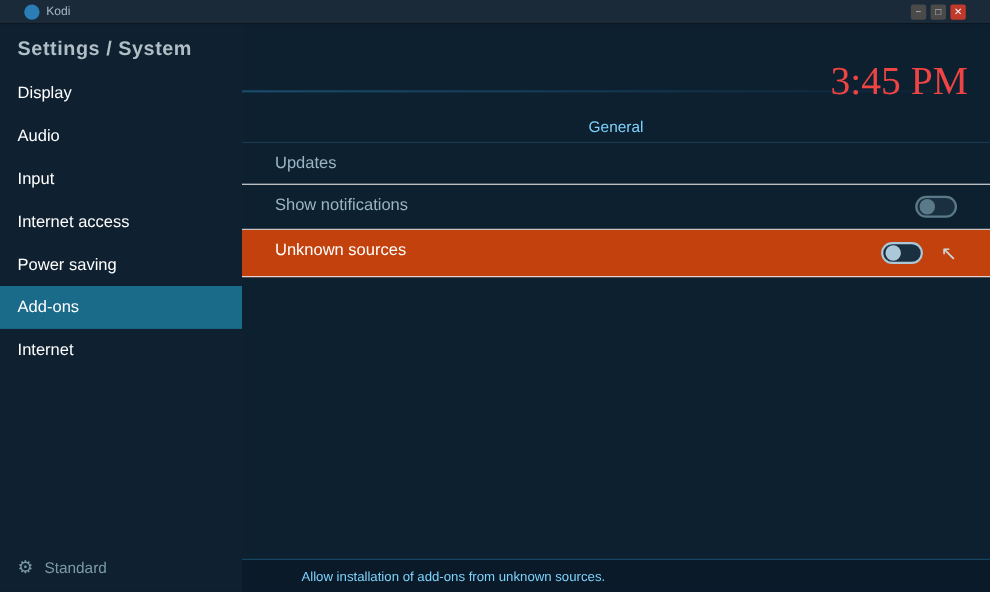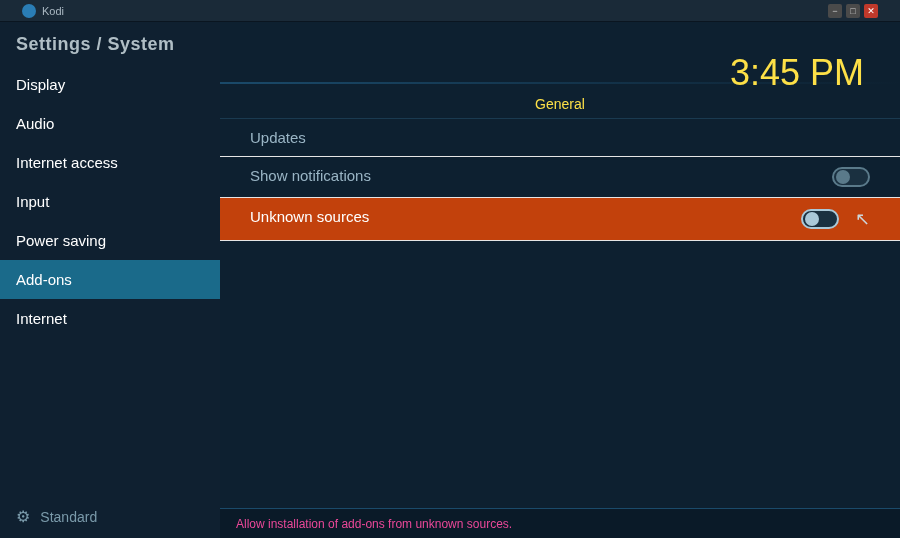--- a/index.html
+++ b/index.html
@@ -101,24 +101,25 @@
       color: #7a9aaa;
     }
     .gear-icon {
       font-size: 16px;
     }
 
     
     .time-display {
       position: absolute;
       top: 30px;
-      right: 36px;
+      right: 20px;
       font-size: 36px;
-      color: #fde047;
+      color: #ef4444;
       font-weight: 300;
+      font-family: Liberation Serif, serif;
     }
 
     
     .content {
       flex: 1;
       background: #0d2030;
       display: flex;
       flex-direction: column;
       position: relative;
     }
@@ -126,23 +127,23 @@
     
     .content-top-border {
       height: 2px;
       background: linear-gradient(to right, #1a4a6a, #0d2030);
       margin-top: 60px;
     }
 
     
     .section-header {
       text-align: center;
-      padding: 12px 0 6px;
+      padding: 23px 0 6px;
       font-size: 14px;
-      color: #fde047;
+      color: #7dd3fc;
       border-bottom: 1px solid #1a3a50;
     }
 
     
     .settings-list {
       flex: 1;
     }
 
     .setting-row {
       display: flex;
@@ -207,21 +208,22 @@
     .status-bar {
       height: 30px;
       background: #0a1a28;
       border-top: 1px solid #1a4a6a;
       display: flex;
       align-items: center;
       padding: 0 16px;
     }
     .status-text {
       font-size: 12px;
-      color: #ec4899;
+      color: #7dd3fc;
+      margin-left: 38px;
     }
   </style>
 </head>
 <body>
 
 <div class="title-bar">
   <div class="title-bar-left">
     <div class="title-bar-icon"></div>
     <span class="title-bar-text">Kodi</span>
   </div>
@@ -237,24 +239,24 @@
   <div class="sidebar">
     <div class="sidebar-header">Settings / System</div>
 
     <div class="sidebar-item">
       <span>Display</span>
     </div>
     <div class="sidebar-item">
       <span>Audio</span>
     </div>
     <div class="sidebar-item">
+      <span>Input</span>
+    </div>
+    <div class="sidebar-item">
       <span>Internet access</span>
-    </div>
-    <div class="sidebar-item">
-      <span>Input</span>
     </div>
     <div class="sidebar-item">
       <span>Power saving</span>
     </div>
     <div class="sidebar-item active">
       <span>Add-ons</span>
     </div>
     <div class="sidebar-item">
       <span>Internet</span>
     </div>

